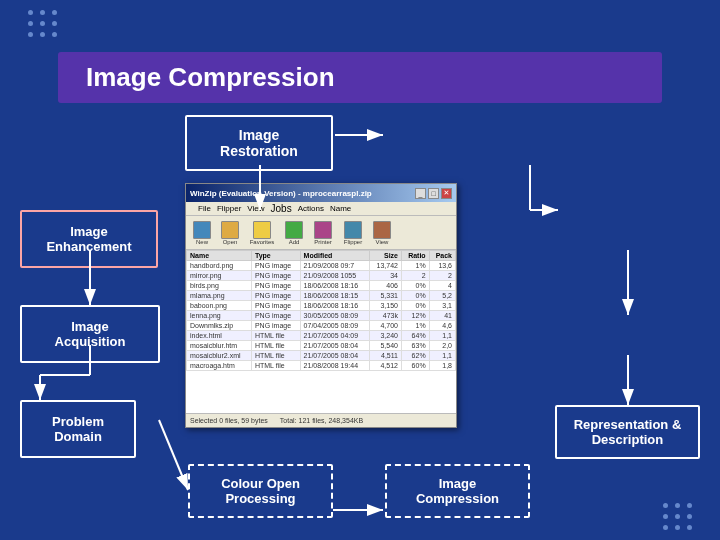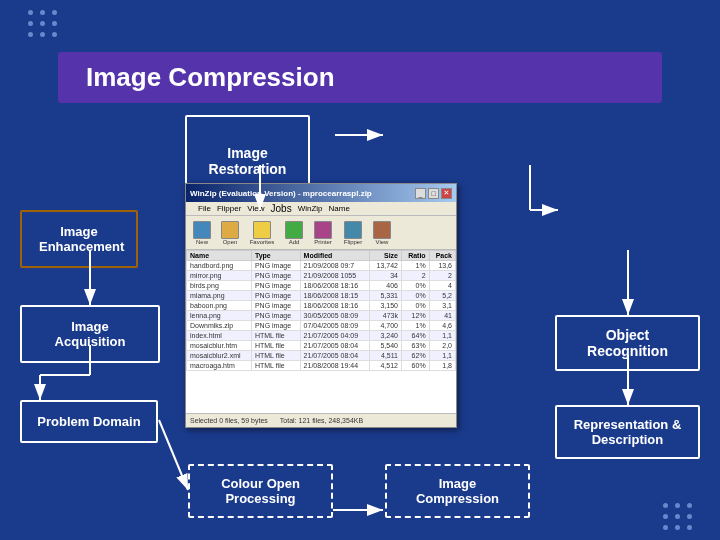--- a/index.html
+++ b/index.html
@@ -51,39 +51,36 @@
       <div style="width:5px;height:5px;background:#6688cc;border-radius:50%;"></div>
       <div style="width:5px;height:5px;background:#6688cc;border-radius:50%;"></div>
       <div style="width:5px;height:5px;background:#6688cc;border-radius:50%;"></div>
     </div>
   </div>
 
   <div style="position:absolute;top:52px;left:58px;right:58px;background:#5533aa;padding:10px 28px;border-radius:3px;">
     <h1 style="color:white;font-size:26px;font-weight:bold;">Image Compression</h1>
   </div>
 
-  <div style="position:absolute;top:115px;left:185px;background:#1a3a8c;border:2px solid white;color:white;padding:28px 14px;font-size:14px;font-weight:bold;width:125px;text-align:center;border-radius:2px;">
+  <div style="position:absolute;top:115px;left:185px;background:#1a3a8c;border:2px solid white;color:white;padding:10px 14px;font-size:14px;font-weight:bold;width:148px;text-align:center;border-radius:2px;">
     <span>Image Restoration</span>
   </div>
 
 
-  <div style="position:absolute;top:210px;left:20px;background:#1a3a8c;border:2px solid #a16207;color:white;padding:12px 17px;font-size:13px;font-weight:bold;width:118px;text-align:center;border-radius:2px;">
+  <div style="position:absolute;top:210px;left:20px;background:#1a3a8c;border:2px solid #fca5a5;color:white;padding:12px 17px;font-size:13px;font-weight:bold;width:138px;text-align:center;border-radius:2px;">
     <span>Image Enhancement</span>
   </div>
 
 
   <div style="position:absolute;top:305px;left:20px;background:#1a3a8c;border:2px solid white;color:white;padding:12px 22px;font-size:13px;font-weight:bold;width:140px;text-align:center;border-radius:2px;">
     <span>Image Acquisition</span>
   </div>
 
-  <div style="position:absolute;top:315px;right:20px;background:#1a3a8c;border:2px solid white;color:white;padding:10px 10px;font-size:14px;font-weight:bold;width:145px;text-align:center;border-radius:2px;">
-    <span>Object Recognition</span>
-  </div>
-
-  <div style="position:absolute;top:400px;left:20px;background:#1a3a8c;border:2px solid white;color:white;padding:12px 14px;font-size:13px;font-weight:bold;width:138px;text-align:center;border-radius:2px;">
+
+  <div style="position:absolute;top:400px;left:20px;background:#1a3a8c;border:2px solid white;color:white;padding:12px 14px;font-size:13px;font-weight:bold;width:116px;text-align:center;border-radius:2px;">
     <span>Problem Domain</span>
   </div>
 
   <div style="position:absolute;top:405px;right:20px;background:#1a3a8c;border:2px solid white;color:white;padding:10px 10px;font-size:13px;font-weight:bold;width:145px;text-align:center;border-radius:2px;">
     <span>Representation &amp; Description</span>
   </div>
 
   <div style="position:absolute;bottom:22px;left:188px;background:#1a3a8c;border:2px dashed white;color:white;padding:10px 10px;font-size:13px;font-weight:bold;width:145px;text-align:center;border-radius:2px;">
     <span>Colour Open Processing</span>
   </div>
@@ -101,21 +98,21 @@
         <div style="width:11px;height:11px;background:#ddd;border:1px solid #888;display:flex;align-items:center;justify-content:center;font-size:7px;color:#333;cursor:pointer;">□</div>
         <div style="width:11px;height:11px;background:#cc4444;border:1px solid #888;display:flex;align-items:center;justify-content:center;font-size:7px;color:white;cursor:pointer;">✕</div>
       </div>
     </div>
 
     <div style="background:#ece9d8;height:14px;display:flex;align-items:center;padding:0 12px;gap:6px;flex-shrink:0;border-bottom:1px solid #bbb;">
       <span style="font-size:8px;color:#000;cursor:pointer;">File</span>
       <span style="font-size:8px;color:#000;cursor:pointer;">Flipper</span>
       <span style="font-size:8px;color:#000;cursor:pointer;">View</span>
       <span style="font-size:10px;color:#000;cursor:pointer;">Jobs</span>
-      <span style="font-size:8px;color:#000;cursor:pointer;">WinZip</span>
+      <span style="font-size:8px;color:#000;cursor:pointer;">Actions</span>
       <span style="font-size:8px;color:#000;cursor:pointer;">Name</span>
     </div>
 
     <div style="background:#ece9d8;height:34px;display:flex;align-items:center;padding:2px 3px;gap:2px;flex-shrink:0;border-bottom:1px solid #bbb;">
       <div style="display:flex;flex-direction:column;align-items:center;width:26px;cursor:pointer;">
         <div style="width:18px;height:18px;background:#4488bb;border:1px solid #888;border-radius:1px;"></div>
         <span style="font-size:6px;color:#333;">New</span>
       </div>
       <div style="display:flex;flex-direction:column;align-items:center;width:26px;cursor:pointer;">
         <div style="width:18px;height:18px;background:#ddaa44;border:1px solid #888;border-radius:1px;"></div>

